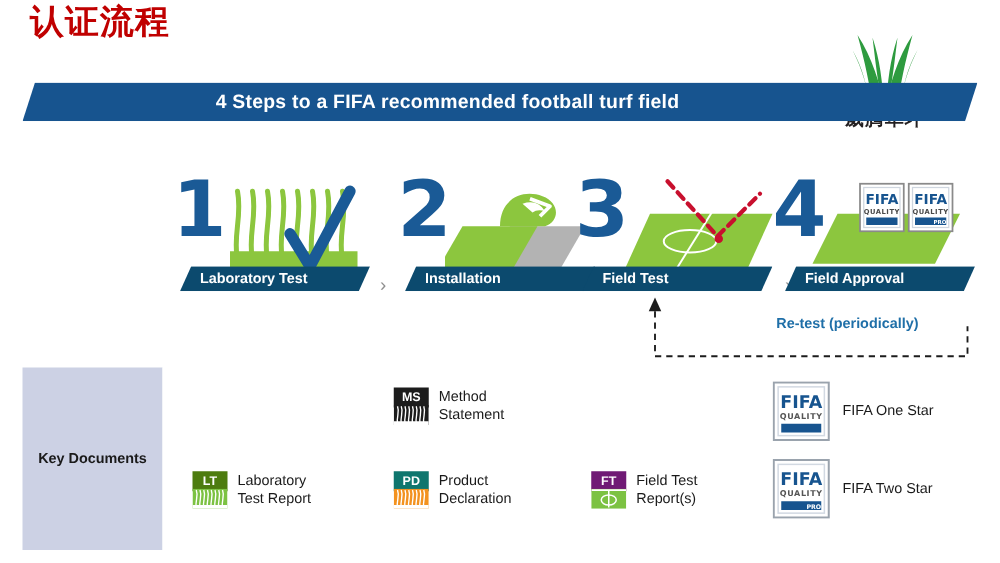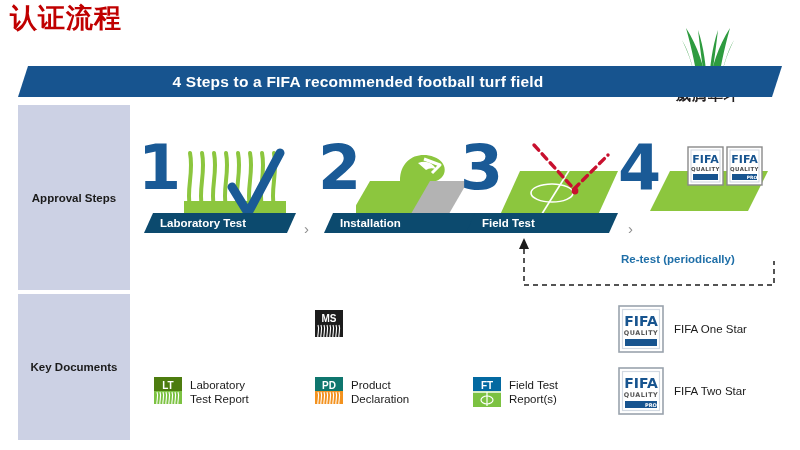--- a/index.html
+++ b/index.html
@@ -5,21 +5,21 @@
   html,body{margin:0;padding:0;}
   body{
     width:800px;height:450px;overflow:hidden;background:#ffffff;
     font-family:"Liberation Sans","DejaVu Sans",sans-serif;
     position:relative;
   }
   .root{position:absolute;inset:0;}
 
   
   .slide-title{
-    position:absolute;left:10px;top:2px;
+    position:absolute;left:24px;top:2px;
     font-size:27px;font-weight:700;color:#c00000;
     letter-spacing:1px;line-height:1.15;
     font-family:"DejaVu Sans","Liberation Sans",sans-serif;
   }
 
   
   .brand{position:absolute;left:648px;top:6px;width:120px;height:104px;}
   .brand svg{display:block;}
   .brand-name{
     position:absolute;left:0;top:80px;width:120px;text-align:center;
@@ -115,21 +115,20 @@
     </svg>
     <div class="brand-name">威腾草坪</div>
   </div>
 
   <div class="banner">
     <div class="banner-text">4 Steps to a FIFA recommended football turf field</div>
   </div>
 
   <div class="frame">
 
-    <div class="rowlabel steps">Approval Steps</div>
     <div class="rowlabel docs">Key Documents</div>
 
     <div class="vdiv" style="left:112px"></div>
     <div class="vdiv" style="left:272px"></div>
     <div class="vdiv" style="left:430px"></div>
     <div class="vdiv" style="left:589px"></div>
 
     <div class="step" style="left:120px;width:160px">
       <div class="num">1</div>
       <div class="art" style="left:42px">
@@ -207,20 +206,23 @@
 
           <g>
             <rect x="79" y="2" width="35" height="38" fill="#ffffff" stroke="#8a8a8a" stroke-width="1.4"></rect>
             <rect x="82" y="5" width="29" height="32" fill="none" stroke="#cfd6df" stroke-width="1"></rect>
             <text x="96.5" y="18" text-anchor="middle" font-family="DejaVu Sans, sans-serif" font-size="11" font-weight="700" fill="#17548f">FIFA</text>
             <text x="96.5" y="26" text-anchor="middle" font-family="DejaVu Sans, sans-serif" font-size="5.4" font-weight="700" fill="#4a4a4a" letter-spacing="0.4">QUALITY</text>
             <rect x="84" y="29" width="25" height="6" fill="#17548f"></rect>
             <text x="104" y="34.4" text-anchor="middle" font-family="DejaVu Sans, sans-serif" font-size="4.4" font-weight="700" fill="#ffffff">PRO</text>
           </g>
         </svg>
+      </div>
+      <div class="taglabel" style="left:10px;top:108px;width:152px">
+        <span>Field Approval</span>
       </div>
     </div>
 
     <svg style="position:absolute;left:470px;top:130px" width="294" height="58" viewBox="0 0 294 58">
       <g stroke="#1c1c1c" stroke-width="1.5" fill="none" stroke-dasharray="5 4">
         <path d="M36 14 L36 50 L286 50 L286 26"></path>
       </g>
       <polygon points="36,3 31,14 41,14" fill="#1c1c1c"></polygon>
     </svg>
     <div class="retest-text" style="left:603px;top:148px">Re-test (periodically)</div>
@@ -260,20 +262,24 @@
             <path d="M9 15 C8 9 11 6 9 1"></path>
               <path d="M12 15 C11 9 14 6 12 1"></path>
             <path d="M15 15 C14 9 17 6 15 1"></path>
               <path d="M18 15 C17 9 20 6 18 1"></path>
             <path d="M21 15 C20 9 23 6 21 1"></path>
               <path d="M24 15 C23 9 26 6 24 1"></path>
           </g>
           <rect x="0" y="13" width="28" height="3" fill="#ffffff"></rect>
         </svg>
       </div>
+      <div class="doc-text">
+        <div>Method</div>
+        <div>Statement</div>
+      </div>
     </div>
 
     <div class="doc" style="left:297px;top:272px">
       <div class="doc-ico">
         <div class="tag" style="background:#0f766e">PD</div>
         <svg class="fringe" viewBox="0 0 28 16">
           <rect x="0" y="0" width="28" height="16" fill="#f3921f"></rect>
           <g stroke="#ffffff" stroke-width="1.1" fill="none">
             <path d="M3 15 C2 9 5 6 3 1"></path>
               <path d="M6 15 C5 9 8 6 6 1"></path>
@@ -288,21 +294,21 @@
         </svg>
       </div>
       <div class="doc-text">
         <div>Product</div>
         <div>Declaration</div>
       </div>
     </div>
 
     <div class="doc" style="left:455px;top:272px">
       <div class="doc-ico">
-        <div class="tag" style="background:#0369a1">FT</div>
+        <div class="tag" style="background:#701a75">FT</div>
         <svg class="fringe" viewBox="0 0 28 16">
           <rect x="0" y="0" width="28" height="16" fill="#7cc242"></rect>
           <ellipse cx="14" cy="9" rx="6" ry="4" fill="none" stroke="#ffffff" stroke-width="1.2"></ellipse>
           <line x1="14" y1="1" x2="14" y2="15" stroke="#ffffff" stroke-width="1.2"></line>
           <line x1="0" y1="1" x2="28" y2="1" stroke="#ffffff" stroke-width="1.4"></line>
         </svg>
       </div>
       <div class="doc-text">
         <div>Field Test</div>
         <div>Report(s)</div>

